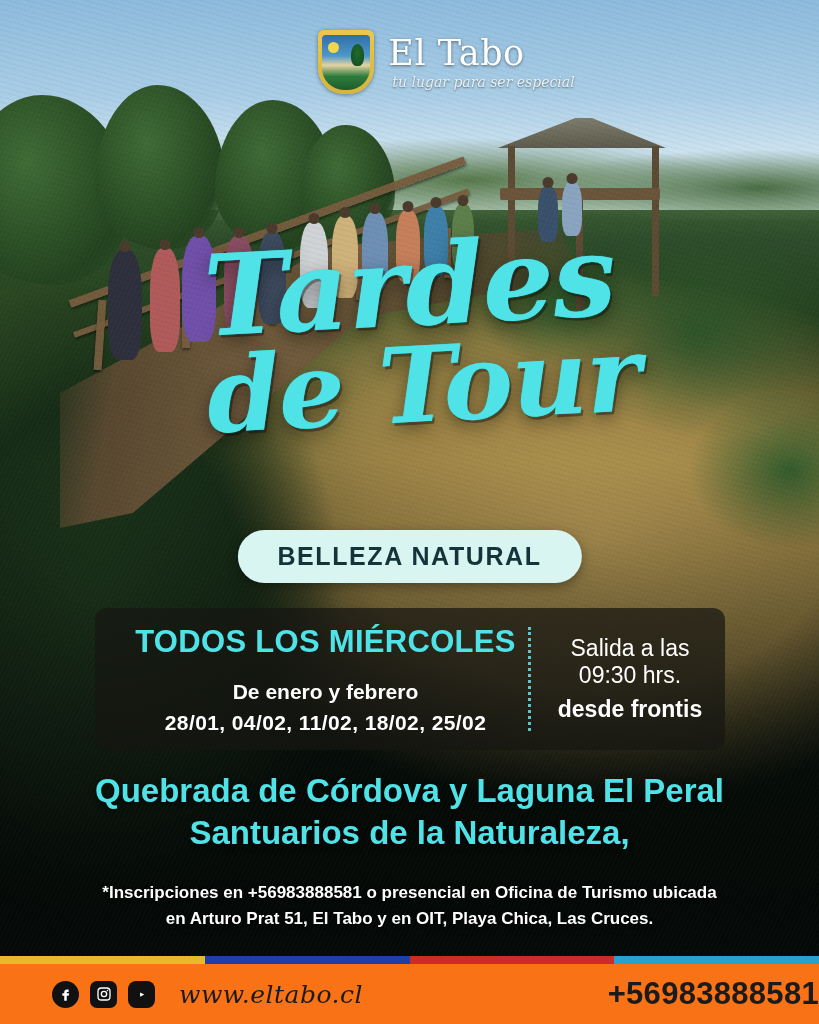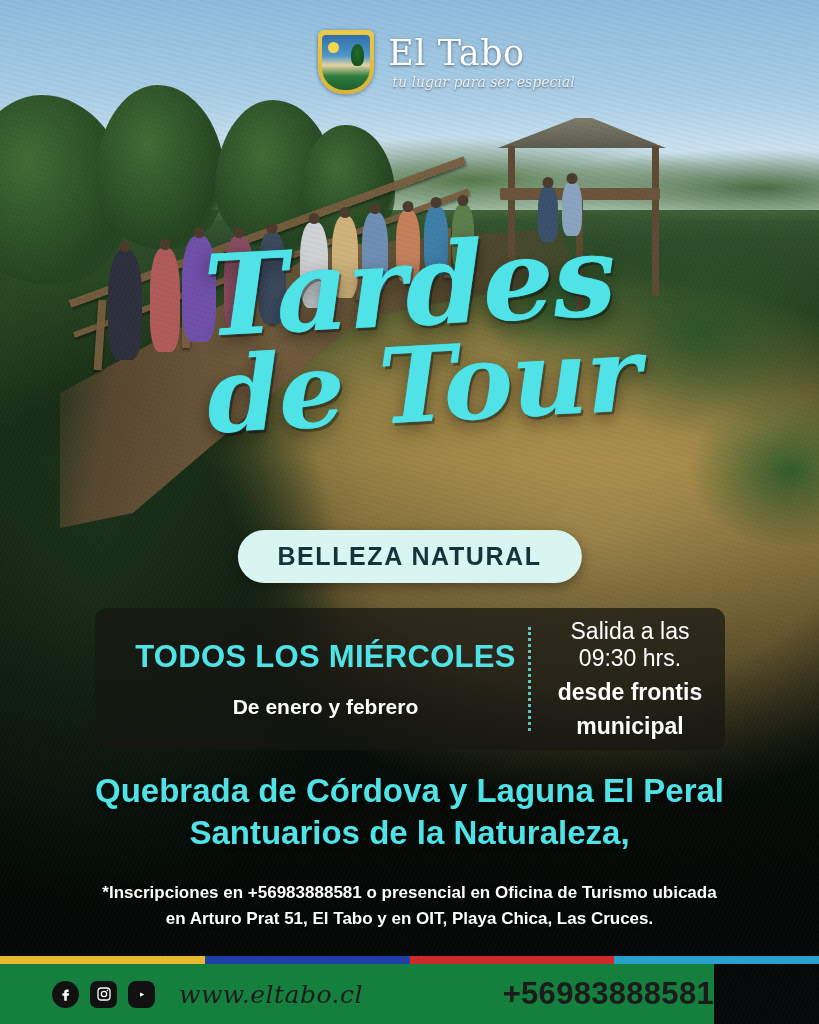--- a/index.html
+++ b/index.html
@@ -213,22 +213,22 @@
     color:#ffffff; font-size:17px; font-weight:700; line-height:1.5;
     text-shadow: 0 1px 4px rgba(0,0,0,.7);
   }
 
   
   .stripe {
     position:absolute; left:0; bottom:60px; width:819px; height:8px; display:flex; z-index:9;
   }
   .stripe i { display:block; height:100%; }
   .footer {
-    position:absolute; left:0; bottom:0; width:714px; height:60px;
-    background:#15803d; z-index:9;
+    position:absolute; left:0; bottom:0; width:819px; height:60px;
+    background:#f97316; z-index:9;
     display:flex; align-items:center;
   }
   .socials { display:flex; align-items:center; gap:11px; margin-left:52px; }
   .sicon {
     width:27px; height:27px; border-radius:7px; background:#111; color:#fff;
     display:flex; align-items:center; justify-content:center; font-size:15px;
   }
   .sicon.circle { border-radius:50%; }
   .sicon svg { display:block; }
   .web {
@@ -328,27 +328,27 @@
     <div class="script script-1">Tardes</div>
     <div class="script script-2">de Tour</div>
   </div>
 
   <div class="pill">BELLEZA NATURAL</div>
 
   <div class="info-panel">
     <div class="info-left">
       <div class="l1">TODOS LOS MIÉRCOLES</div>
       <div class="l2">De enero y febrero</div>
+      <div class="l3">28/01, 04/02, 11/02, 18/02, 25/02</div>
     </div>
     <div class="info-divider"></div>
     <div class="info-right">
       <div class="r1">Salida a las</div>
       <div class="r1">09:30 hrs.</div>
       <div class="r2">desde frontis</div>
-      <div class="r2">municipal</div>
     </div>
   </div>
 
   <div class="headline">
     <div>Quebrada de Córdova y Laguna El Peral</div>
     <div>Santuarios de la Naturaleza,</div>
   </div>
 
   <div class="footnote">
     <div>*Inscripciones en +56983888581 o presencial en Oficina de Turismo ubicada</div>

